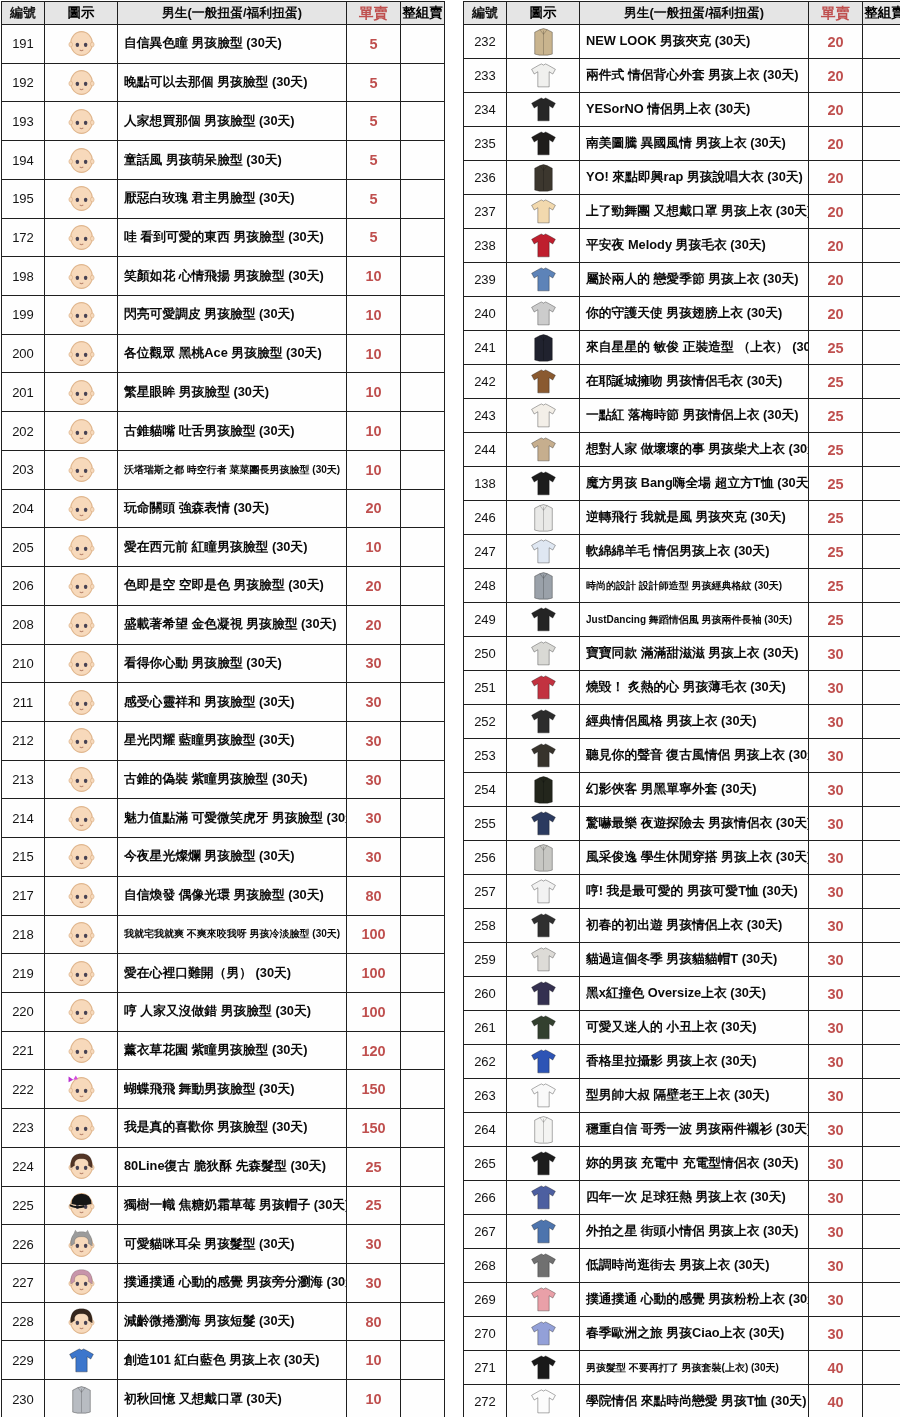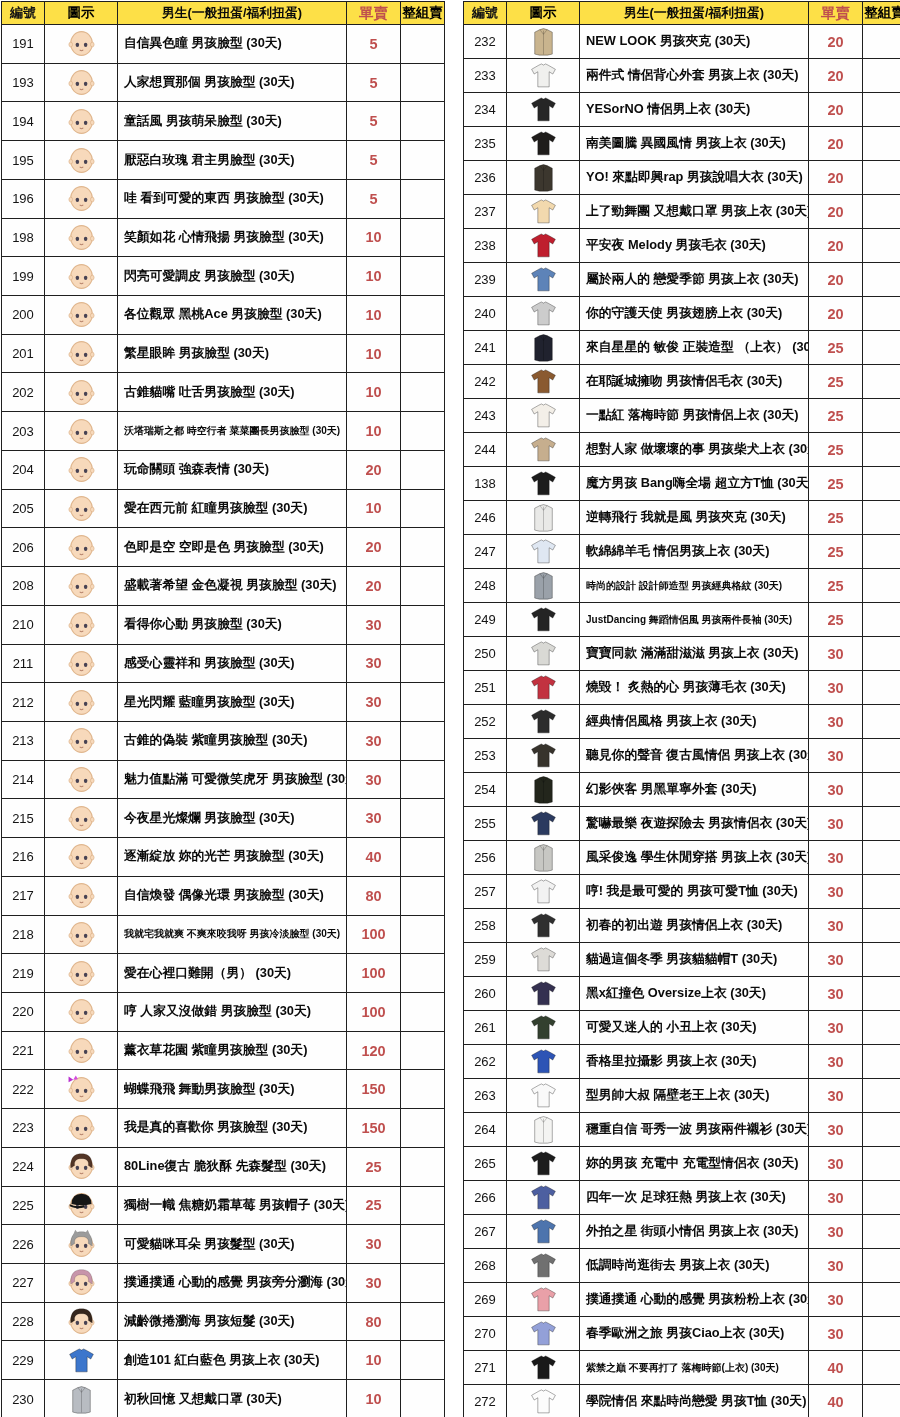--- a/index.html
+++ b/index.html
@@ -2,21 +2,21 @@
 <html style="--price-color: #bf4f4e;"><head>
 <meta charset="utf-8">
 <style>
   html,body{margin:0;padding:0;background:#ffffff;}
   body{width:900px;font-family:"Liberation Sans","DejaVu Sans",sans-serif;color:#000;}
   .page{display:flex;gap:18px;padding:1px;box-sizing:border-box;width:900px;}
   table{border-collapse:collapse;table-layout:fixed;width:440px;background:#fefefe;}
   th,td{border:1px solid #1f1f1f;padding:0;overflow:hidden;white-space:nowrap;}
   thead tr{height:23px;}
   tbody tr{height:34px;}
-  th{font-size:13.5px;font-weight:bold;color:#000;text-align:center;background:#fde047;}
+  th{font-size:13.5px;font-weight:bold;color:#000;text-align:center;background:#e5e5e5;}
   .c-id{width:42px;text-align:center;font-size:13px;color:#141414;}
   .c-icon{width:72px;text-align:center;vertical-align:middle;}
   .c-icon svg{vertical-align:middle;}
   .c-desc{width:228px;text-align:left;padding-left:6px;font-size:12.8px;font-weight:600;color:#0a0a0a;}
   .c-desc.small{font-size:10px;}
   .c-price{width:53px;text-align:center;font-weight:bold;font-size:14.5px;color:var(--price-color,#bf4f4e);}
   .c-set{width:43px;}
 </style>
 </head>
 <body>
@@ -41,20 +41,34 @@
   <ellipse cx="24.4" cy="16" rx="1.7" ry="2.3" fill="#f7d9bb" stroke="#e0b78f" stroke-width="0.8"></ellipse>
                 <ellipse cx="10" cy="16.3" rx="1.7" ry="2.1" fill="#474253"></ellipse>
   <ellipse cx="18" cy="16.3" rx="1.7" ry="2.1" fill="#474253"></ellipse>
   <path d="M12.6 21.4 Q14 22.6 15.4 21.4" stroke="#b5826b" stroke-width="1" fill="none" stroke-linecap="round"></path>
               </svg></span></td>
           <td class="c-desc">自信異色瞳 男孩臉型 (30天)</td>
           <td class="c-price">5</td>
           <td class="c-set"></td>
         </tr>
         <tr>
+          <td class="c-id">192</td>
+          <td class="c-icon"><span><svg width="29" height="31" viewBox="0 0 28 30">
+                <ellipse cx="14" cy="15" rx="10.5" ry="11.5" fill="#f7d9bb" stroke="#e0b78f" stroke-width="1"></ellipse>
+  <ellipse cx="3.6" cy="16" rx="1.7" ry="2.3" fill="#f7d9bb" stroke="#e0b78f" stroke-width="0.8"></ellipse>
+  <ellipse cx="24.4" cy="16" rx="1.7" ry="2.3" fill="#f7d9bb" stroke="#e0b78f" stroke-width="0.8"></ellipse>
+                <ellipse cx="10" cy="16.3" rx="1.7" ry="2.1" fill="#474253"></ellipse>
+  <ellipse cx="18" cy="16.3" rx="1.7" ry="2.1" fill="#474253"></ellipse>
+  <path d="M12.6 21.4 Q14 22.6 15.4 21.4" stroke="#b5826b" stroke-width="1" fill="none" stroke-linecap="round"></path>
+              </svg></span></td>
+          <td class="c-desc">晚點可以去那個 男孩臉型 (30天)</td>
+          <td class="c-price">5</td>
+          <td class="c-set"></td>
+        </tr>
+        <tr>
           <td class="c-id">193</td>
           <td class="c-icon"><span><svg width="29" height="31" viewBox="0 0 28 30">
                 <ellipse cx="14" cy="15" rx="10.5" ry="11.5" fill="#f7d9bb" stroke="#e0b78f" stroke-width="1"></ellipse>
   <ellipse cx="3.6" cy="16" rx="1.7" ry="2.3" fill="#f7d9bb" stroke="#e0b78f" stroke-width="0.8"></ellipse>
   <ellipse cx="24.4" cy="16" rx="1.7" ry="2.3" fill="#f7d9bb" stroke="#e0b78f" stroke-width="0.8"></ellipse>
                 <ellipse cx="10" cy="16.3" rx="1.7" ry="2.1" fill="#474253"></ellipse>
   <ellipse cx="18" cy="16.3" rx="1.7" ry="2.1" fill="#474253"></ellipse>
   <path d="M12.6 21.4 Q14 22.6 15.4 21.4" stroke="#b5826b" stroke-width="1" fill="none" stroke-linecap="round"></path>
               </svg></span></td>
           <td class="c-desc">人家想買那個 男孩臉型 (30天)</td>
@@ -83,21 +97,21 @@
   <ellipse cx="24.4" cy="16" rx="1.7" ry="2.3" fill="#f7d9bb" stroke="#e0b78f" stroke-width="0.8"></ellipse>
                 <ellipse cx="10" cy="16.3" rx="1.7" ry="2.1" fill="#474253"></ellipse>
   <ellipse cx="18" cy="16.3" rx="1.7" ry="2.1" fill="#474253"></ellipse>
   <path d="M12.6 21.4 Q14 22.6 15.4 21.4" stroke="#b5826b" stroke-width="1" fill="none" stroke-linecap="round"></path>
               </svg></span></td>
           <td class="c-desc">厭惡白玫瑰 君主男臉型 (30天)</td>
           <td class="c-price">5</td>
           <td class="c-set"></td>
         </tr>
         <tr>
-          <td class="c-id">196</td>
+          <td class="c-id">172</td>
           <td class="c-icon"><span><svg width="29" height="31" viewBox="0 0 28 30">
                 <ellipse cx="14" cy="15" rx="10.5" ry="11.5" fill="#f7d9bb" stroke="#e0b78f" stroke-width="1"></ellipse>
   <ellipse cx="3.6" cy="16" rx="1.7" ry="2.3" fill="#f7d9bb" stroke="#e0b78f" stroke-width="0.8"></ellipse>
   <ellipse cx="24.4" cy="16" rx="1.7" ry="2.3" fill="#f7d9bb" stroke="#e0b78f" stroke-width="0.8"></ellipse>
                 <ellipse cx="10" cy="16.3" rx="1.7" ry="2.1" fill="#474253"></ellipse>
   <ellipse cx="18" cy="16.3" rx="1.7" ry="2.1" fill="#474253"></ellipse>
   <path d="M12.6 21.4 Q14 22.6 15.4 21.4" stroke="#b5826b" stroke-width="1" fill="none" stroke-linecap="round"></path>
               </svg></span></td>
           <td class="c-desc">哇 看到可愛的東西 男孩臉型 (30天)</td>
           <td class="c-price">5</td>
@@ -318,34 +332,20 @@
           <td class="c-icon"><span><svg width="29" height="31" viewBox="0 0 28 30">
                 <ellipse cx="14" cy="15" rx="10.5" ry="11.5" fill="#f7d9bb" stroke="#e0b78f" stroke-width="1"></ellipse>
   <ellipse cx="3.6" cy="16" rx="1.7" ry="2.3" fill="#f7d9bb" stroke="#e0b78f" stroke-width="0.8"></ellipse>
   <ellipse cx="24.4" cy="16" rx="1.7" ry="2.3" fill="#f7d9bb" stroke="#e0b78f" stroke-width="0.8"></ellipse>
                 <ellipse cx="10" cy="16.3" rx="1.7" ry="2.1" fill="#474253"></ellipse>
   <ellipse cx="18" cy="16.3" rx="1.7" ry="2.1" fill="#474253"></ellipse>
   <path d="M12.6 21.4 Q14 22.6 15.4 21.4" stroke="#b5826b" stroke-width="1" fill="none" stroke-linecap="round"></path>
               </svg></span></td>
           <td class="c-desc">今夜星光燦爛 男孩臉型 (30天)</td>
           <td class="c-price">30</td>
-          <td class="c-set"></td>
-        </tr>
-        <tr>
-          <td class="c-id">216</td>
-          <td class="c-icon"><span><svg width="29" height="31" viewBox="0 0 28 30">
-                <ellipse cx="14" cy="15" rx="10.5" ry="11.5" fill="#f7d9bb" stroke="#e0b78f" stroke-width="1"></ellipse>
-  <ellipse cx="3.6" cy="16" rx="1.7" ry="2.3" fill="#f7d9bb" stroke="#e0b78f" stroke-width="0.8"></ellipse>
-  <ellipse cx="24.4" cy="16" rx="1.7" ry="2.3" fill="#f7d9bb" stroke="#e0b78f" stroke-width="0.8"></ellipse>
-                <ellipse cx="10" cy="16.3" rx="1.7" ry="2.1" fill="#474253"></ellipse>
-  <ellipse cx="18" cy="16.3" rx="1.7" ry="2.1" fill="#474253"></ellipse>
-  <path d="M12.6 21.4 Q14 22.6 15.4 21.4" stroke="#b5826b" stroke-width="1" fill="none" stroke-linecap="round"></path>
-              </svg></span></td>
-          <td class="c-desc">逐漸綻放 妳的光芒 男孩臉型 (30天)</td>
-          <td class="c-price">40</td>
           <td class="c-set"></td>
         </tr>
         <tr>
           <td class="c-id">217</td>
           <td class="c-icon"><span><svg width="29" height="31" viewBox="0 0 28 30">
                 <ellipse cx="14" cy="15" rx="10.5" ry="11.5" fill="#f7d9bb" stroke="#e0b78f" stroke-width="1"></ellipse>
   <ellipse cx="3.6" cy="16" rx="1.7" ry="2.3" fill="#f7d9bb" stroke="#e0b78f" stroke-width="0.8"></ellipse>
   <ellipse cx="24.4" cy="16" rx="1.7" ry="2.3" fill="#f7d9bb" stroke="#e0b78f" stroke-width="0.8"></ellipse>
                 <ellipse cx="10" cy="16.3" rx="1.7" ry="2.1" fill="#474253"></ellipse>
   <ellipse cx="18" cy="16.3" rx="1.7" ry="2.1" fill="#474253"></ellipse>
@@ -918,21 +918,21 @@
               </svg></span></td>
           <td class="c-desc">春季歐洲之旅 男孩Ciao上衣 (30天)</td>
           <td class="c-price">30</td>
           <td class="c-set"></td>
         </tr>
         <tr>
           <td class="c-id">271</td>
           <td class="c-icon"><span><svg width="29" height="31" viewBox="0 0 28 30">
                 <path d="M9.5 5 L12 3.8 Q14 6 16 3.8 L18.5 5 L25.5 9 L23 13.6 L19.5 11.4 L19.5 26 L8.5 26 L8.5 11.4 L5 13.6 L2.5 9 Z" fill="#191919" stroke="rgba(0,0,0,0.35)" stroke-width="0.9"></path>
               </svg></span></td>
-          <td class="c-desc small">紫禁之巔 不要再打了 落梅時節(上衣) (30天)</td>
+          <td class="c-desc small">男孩髮型 不要再打了 男孩套裝(上衣) (30天)</td>
           <td class="c-price">40</td>
           <td class="c-set"></td>
         </tr>
         <tr>
           <td class="c-id">272</td>
           <td class="c-icon"><span><svg width="29" height="31" viewBox="0 0 28 30">
                 <path d="M9.5 5 L12 3.8 Q14 6 16 3.8 L18.5 5 L25.5 9 L23 13.6 L19.5 11.4 L19.5 26 L8.5 26 L8.5 11.4 L5 13.6 L2.5 9 Z" fill="#fcfcfc" stroke="rgba(0,0,0,0.35)" stroke-width="0.9"></path>
               </svg></span></td>
           <td class="c-desc">學院情侶 來點時尚戀愛 男孩T恤 (30天)</td>
           <td class="c-price">40</td>

